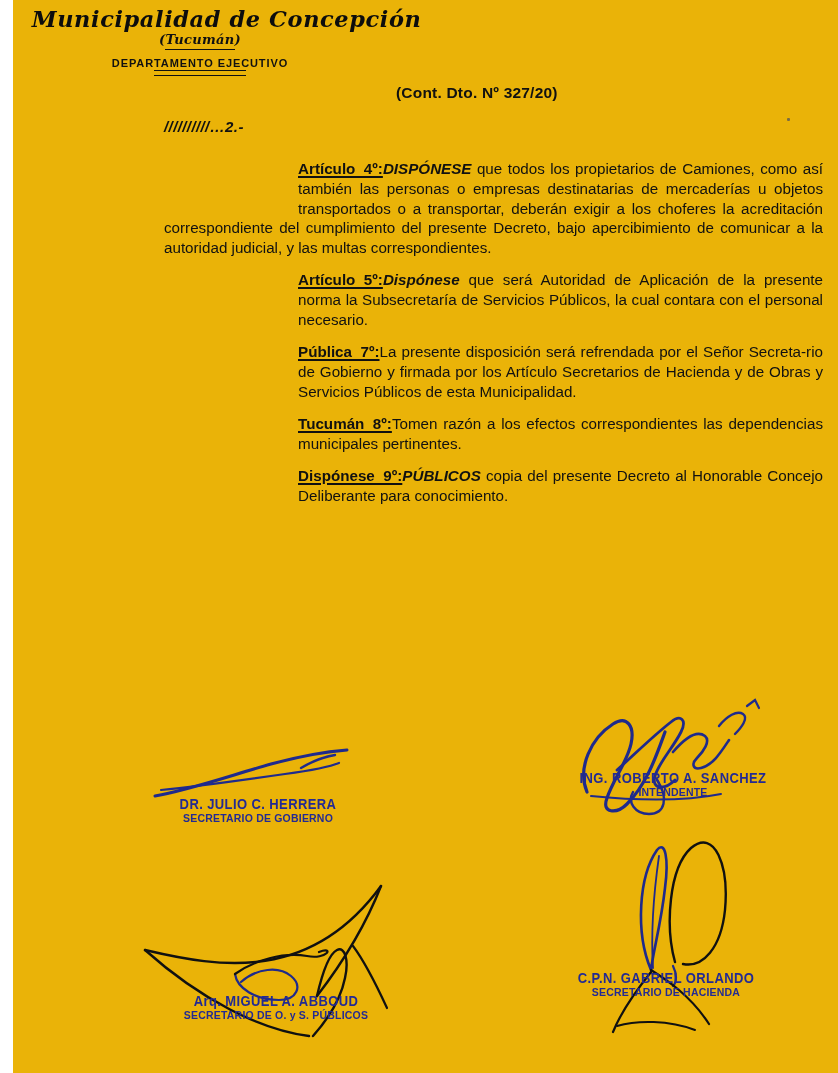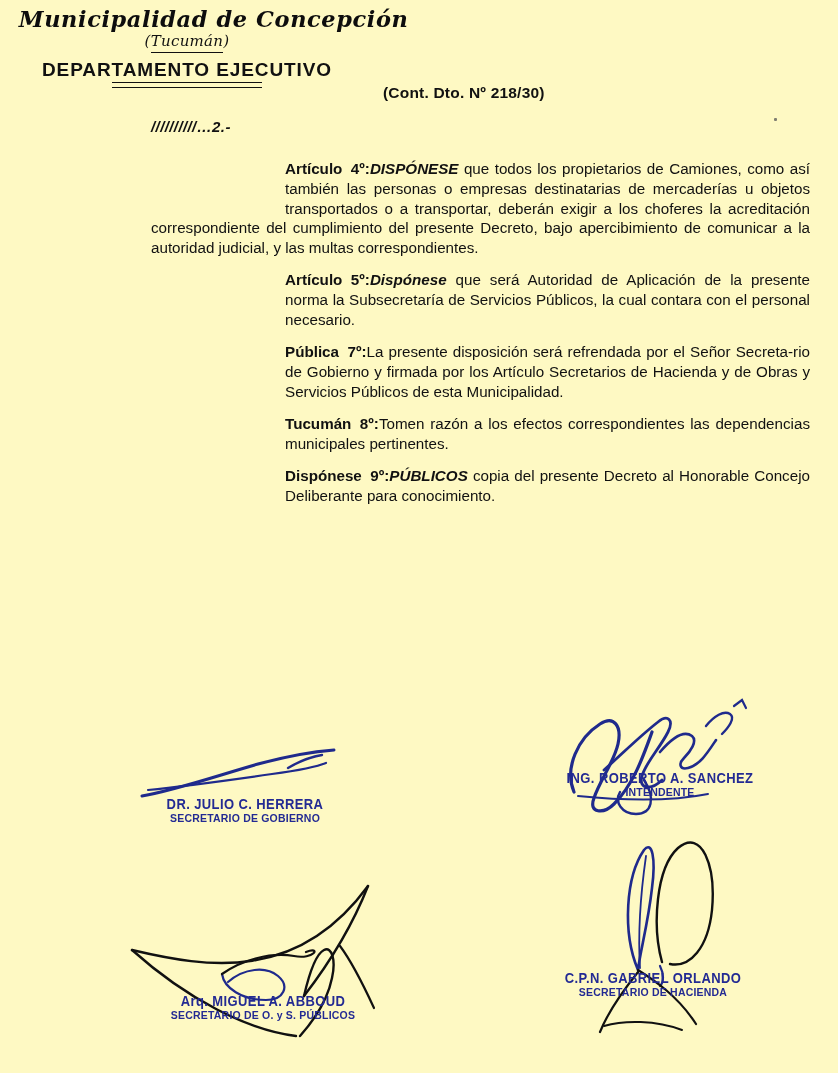--- a/index.html
+++ b/index.html
@@ -3,43 +3,43 @@
 <meta charset="utf-8">
 <title>Decreto 218/20 — Municipalidad de Concepción</title>
 <style>
   html,body{margin:0;padding:0;background:#ffffff;}
   body{
     width:838px;height:1073px;position:relative;overflow:hidden;
     font-family:"Liberation Sans","DejaVu Sans",sans-serif;
     color:#111111;
     -webkit-font-smoothing:antialiased;
   }
-  .page{position:absolute;inset:0;background:#fef9c3;}
+  .page{position:absolute;inset:0;background:#eab308;margin-left:13px;}
 
   
   .letterhead{position:absolute;left:22px;top:8px;width:330px;text-align:center;}
   .lh-script{
     font-family:"DejaVu Serif","Liberation Serif",serif;
     font-style:italic;font-weight:700;
     font-size:22px;letter-spacing:.6px;line-height:1;
     color:#0d0d0d;white-space:nowrap;
     transform:scaleX(1.02);
   }
   .lh-prov{
     font-family:"DejaVu Serif","Liberation Serif",serif;
-    font-style:italic;font-weight:400;font-size:15px;
+    font-style:italic;font-weight:700;font-size:13px;
     margin-top:2px;letter-spacing:.3px;
     display:inline-block;position:relative;
   }
   .lh-prov::after{
     content:"";position:absolute;left:6px;right:6px;bottom:-3px;
     border-bottom:1.6px solid #111;
   }
   .lh-dept{
-    margin-top:9px;font-size:19px;font-weight:700;letter-spacing:.9px;
+    margin-top:9px;font-size:11px;font-weight:700;letter-spacing:.9px;
     display:inline-block;position:relative;white-space:nowrap;
   }
   .lh-dept::after{
     content:"";position:absolute;left:24%;right:24%;bottom:-7px;height:4px;
     border-top:1.5px solid #111;border-bottom:1.5px solid #111;
   }
 
   
   .cont-head{
     position:absolute;left:383px;top:84px;
@@ -54,21 +54,21 @@
     font-size:15px;font-weight:700;font-style:italic;letter-spacing:.4px;
     margin-bottom:24px;
   }
   .article{
     margin-bottom:12.5px;
     font-size:15.2px;line-height:1.30;
     text-align:justify;text-justify:inter-word;
     position:relative;
   }
   .article .lbl{
-    font-weight:700;
+    font-weight:700;text-decoration:underline;
     text-underline-offset:2px;text-decoration-thickness:1.6px;
     white-space:pre;float:left;margin-right:0;
   }
   .article .lead{font-weight:700;font-style:italic;}
   .article.all-bold{font-weight:700;}
   
   .article .indent-shape{
     float:left;width:134px;height:calc(2 * 1.30em);
   }
   .art-10 .indent-shape{height:calc(1 * 1.30em);}
@@ -93,21 +93,21 @@
 <body>
 
 <div class="page">
 
   <div class="letterhead">
     <div class="lh-script">Municipalidad de Concepción</div>
     <div><span class="lh-prov">(Tucumán)</span></div>
     <div><span class="lh-dept">DEPARTAMENTO EJECUTIVO</span></div>
   </div>
 
-  <div class="cont-head">(Cont. Dto. Nº 218/30)</div>
+  <div class="cont-head">(Cont. Dto. Nº 327/20)</div>
   <div class="speck"></div>
 
   <div class="body-block">
 
     <div class="slash-line">//////////…2.-</div>
 
     <div class="article art-4">
       <span class="indent-shape"></span>
       <span class="lbl">Artículo  4º:</span>
       <span class="lead">DISPÓNESE</span><span> que todos los propietarios de Camiones, como así también las personas o empresas destinatarias de mercaderías u objetos transportados o a transportar, deberán exigir a los choferes la acreditación correspondiente del cumplimiento del presente Decreto, bajo apercibimiento de comunicar a la autoridad judicial, y las multas correspondientes.</span>

